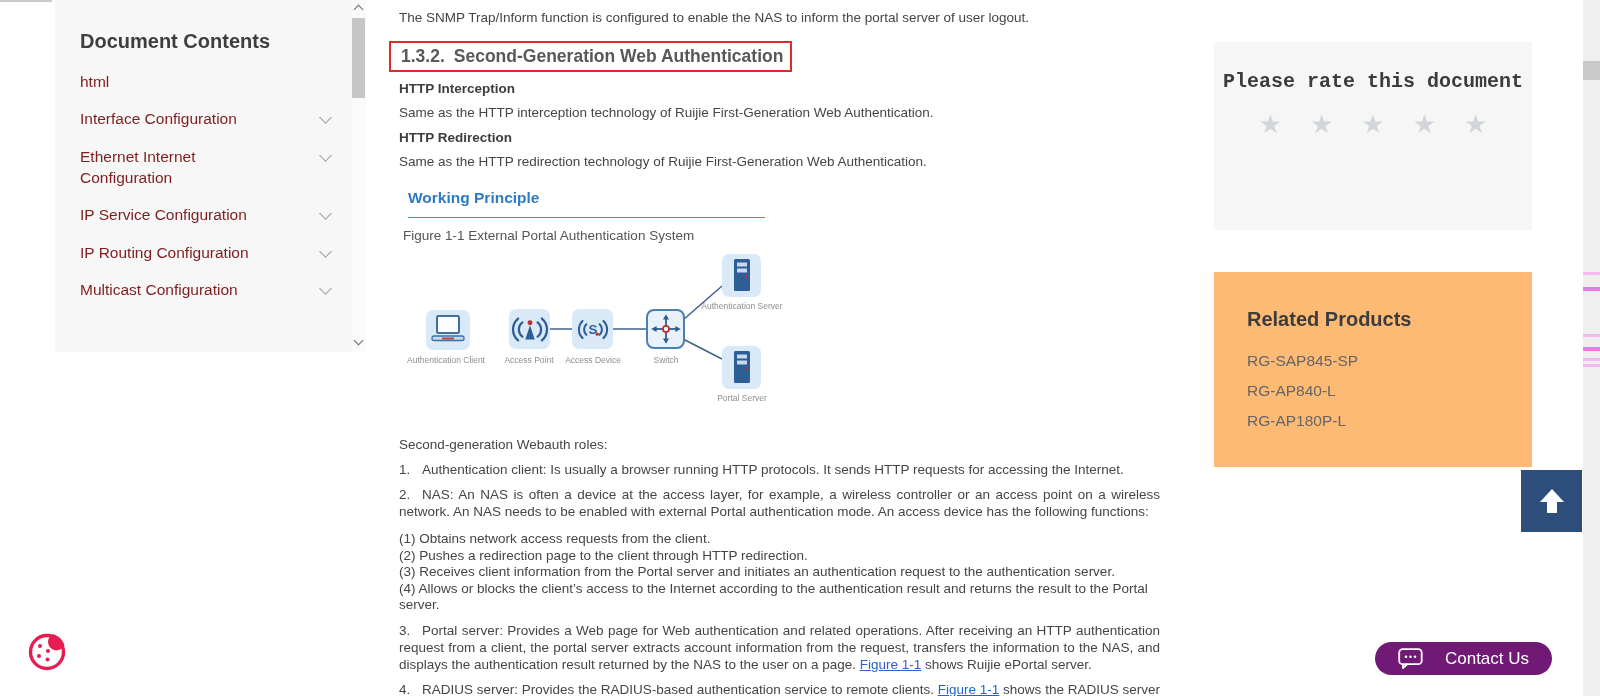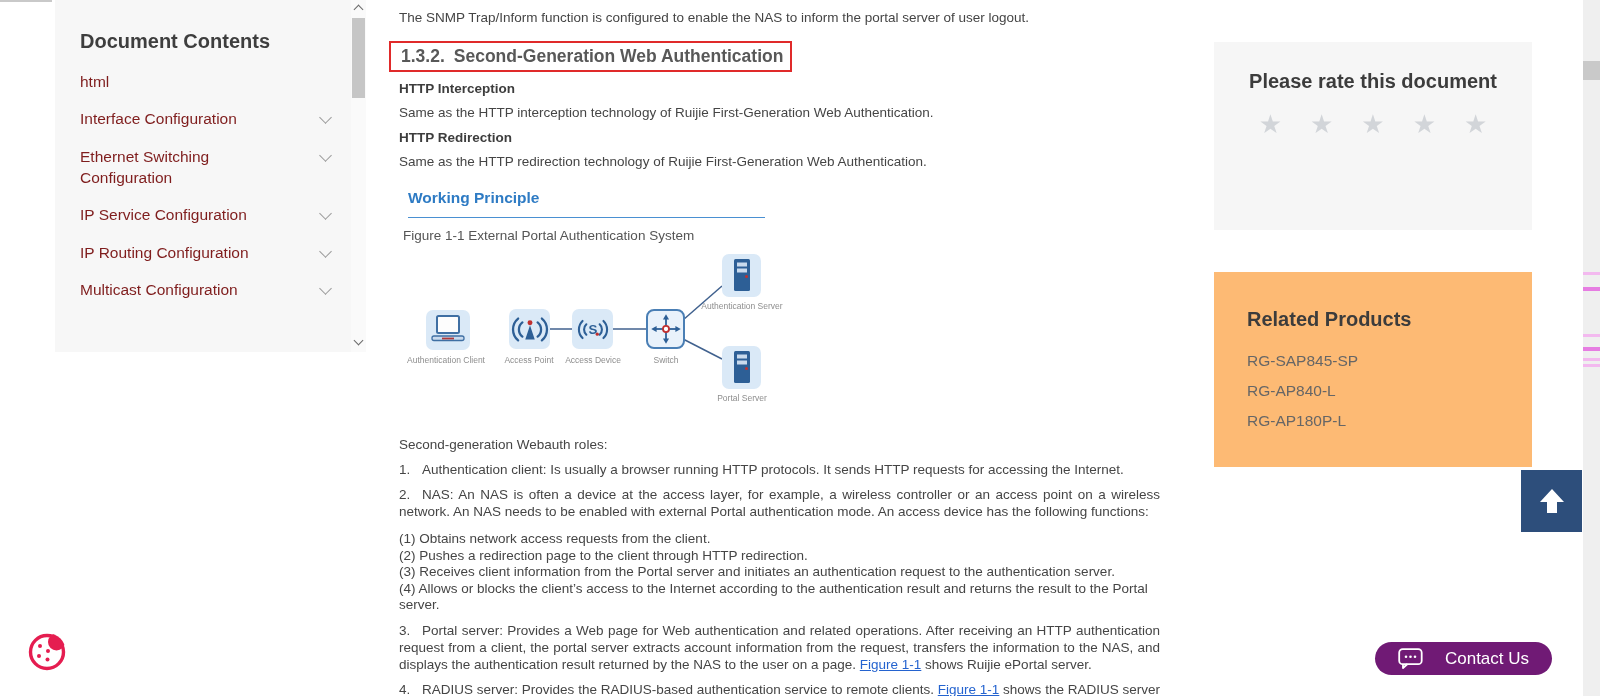--- a/index.html
+++ b/index.html
@@ -52,21 +52,21 @@
   .roles-intro { margin-top:3px; }
   .role { margin-top:8px; }
   .just { text-align:justify; }
   .num { display:inline-block; min-width:23px; }
   .funcs { margin-top:11px; }
   .funcs div { line-height:16.5px; }
   .doclink { color:#2463cf; text-decoration:underline; cursor:pointer; }
 
   
   .rate-card { position:absolute; left:1214px; top:42px; width:318px; height:188px; background:#f6f6f6; }
-  .rate-card h2 { margin-top:28px; text-align:center; font-size:20px; font-weight:700; color:#3c3c3c; }
+  .rate-card h2 { margin-top:28px; text-align:center; font-size:20px; font-weight:700; color:#3c3c3c;font-family:Liberation Mono, monospace; }
   .stars { margin-top:18px; display:flex; justify-content:center; gap:28px; }
   .star { font-size:26px; color:#d2d5d9; line-height:26px; cursor:pointer; }
   .star::before { content:"★"; }
   .feedback { margin-top:16px; text-align:center; font-size:13px; color:#e5134a; cursor:pointer; }
 
   .related-card { position:absolute; left:1214px; top:272px; width:318px; height:195px; background:#fdba74; }
   .related-card h2 { margin:36px 0 0 33px; font-size:20px; font-weight:700; color:#3c3c3c; }
   .rel-item { margin:13px 0 0 33px; font-size:15.5px; color:#666; line-height:17px; cursor:pointer; }
   .rel-item:first-of-type { margin-top:21px; }
 
@@ -100,21 +100,21 @@
   <h2>Document Contents</h2>
   <nav class="nav">
     <div class="nav-item mt18">
       <span class="lbl">html</span>
     </div>
     <div class="nav-item mt16">
       <span class="lbl">Interface Configuration</span>
       <span class="chev"></span>
     </div>
     <div class="nav-item mt17">
-      <span class="lbl">Ethernet Switching Configuration</span>
+      <span class="lbl">Ethernet Internet Configuration</span>
       <span class="chev"></span>
     </div>
     <div class="nav-item mt16">
       <span class="lbl">IP Service Configuration</span>
       <span class="chev"></span>
     </div>
     <div class="nav-item mt17">
       <span class="lbl">IP Routing Configuration</span>
       <span class="chev"></span>
     </div>

